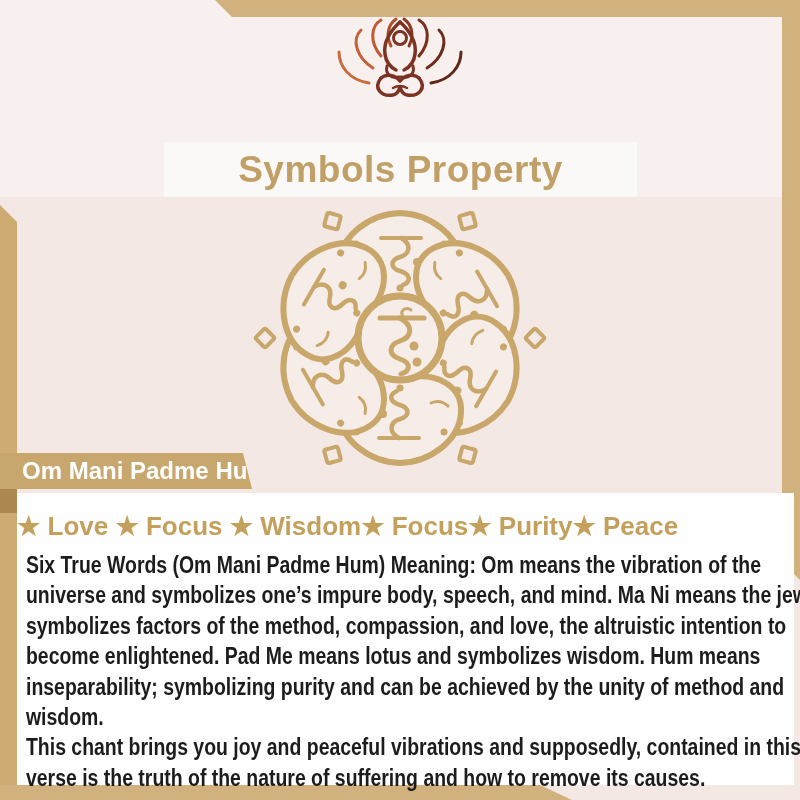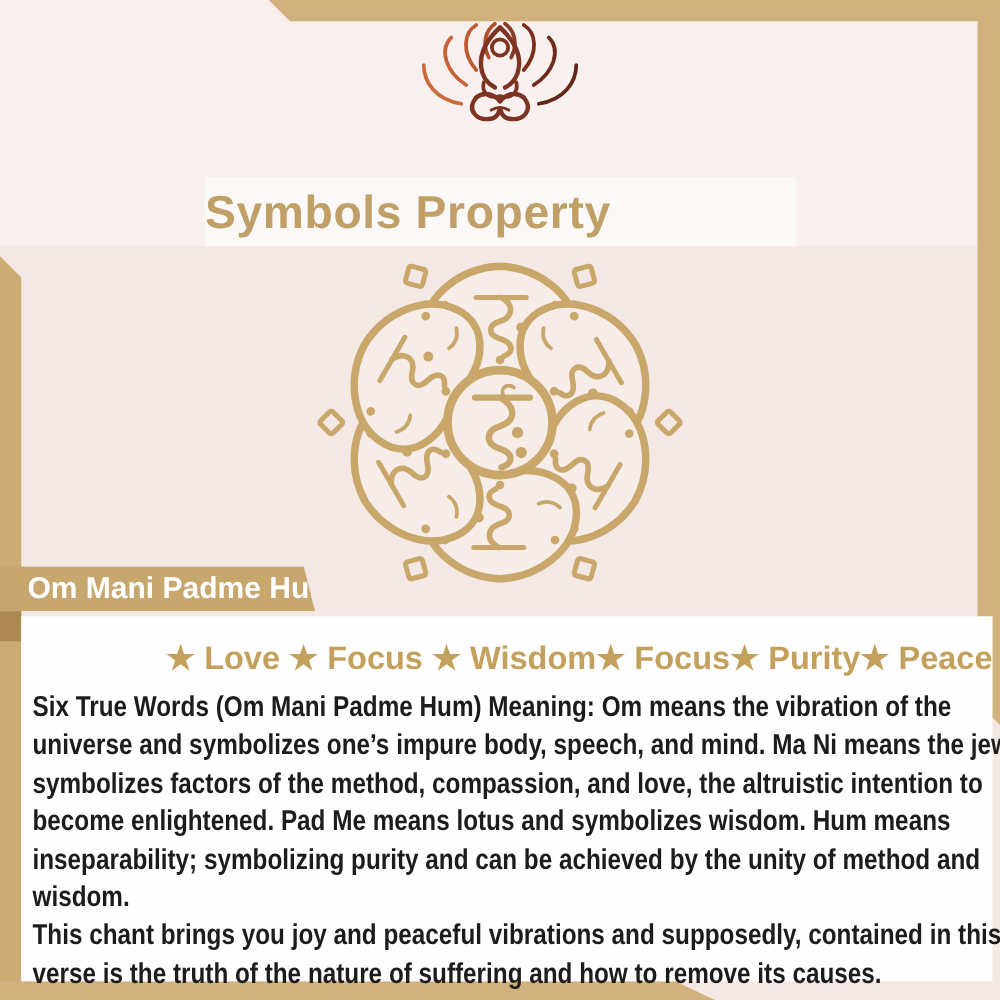--- a/index.html
+++ b/index.html
@@ -14,38 +14,38 @@
   
   .logo-wrap{position:absolute;left:300px;top:16px;width:200px;height:125px;text-align:center;}
   .logo-svg{display:block;margin:0 auto;}
   .brand{
     margin-top:4px;font-family:"Liberation Serif",serif;font-size:20px;
     letter-spacing:3px;color:#403a36;white-space:nowrap;
   }
   
   .title-band{
     position:absolute;left:164px;top:142px;width:473px;height:55px;background:#fbf9f8;
-    display:flex;align-items:center;
+    display:flex;align-items:center;justify-content:center;
   }
   .title{font-size:37px;font-weight:bold;color:#c1a067;letter-spacing:0.5px;white-space:nowrap;}
   
   .mandala{position:absolute;left:0;top:0;}
   
   .om-banner{
     position:absolute;left:0;top:453px;width:252px;height:36px;background:#c8a76e;
     clip-path:polygon(0 0,243px 0,252px 36px,0 36px);
     display:flex;align-items:center;
   }
   .om-banner span{
     margin-left:22px;color:#ffffff;font-weight:bold;font-size:24px;white-space:nowrap;
   }
   
   .panel{position:absolute;left:17px;top:493px;width:777px;height:292px;background:#fefefe;}
   .keywords{
-    position:absolute;left:0;top:18px;width:777px;text-align:right;
+    position:absolute;left:0;top:18px;width:777px;text-align:left;
     font-size:26px;font-weight:bold;color:#c3a05c;white-space:nowrap;
   }
   .body-text{
     position:absolute;left:9px;top:57px;width:920px;
     transform:scaleX(0.845);transform-origin:left top;
     font-size:23px;font-weight:bold;color:#1c1c1c;line-height:30.4px;
   }
   .body-text .line{white-space:nowrap;}
 </style>
 </head>

